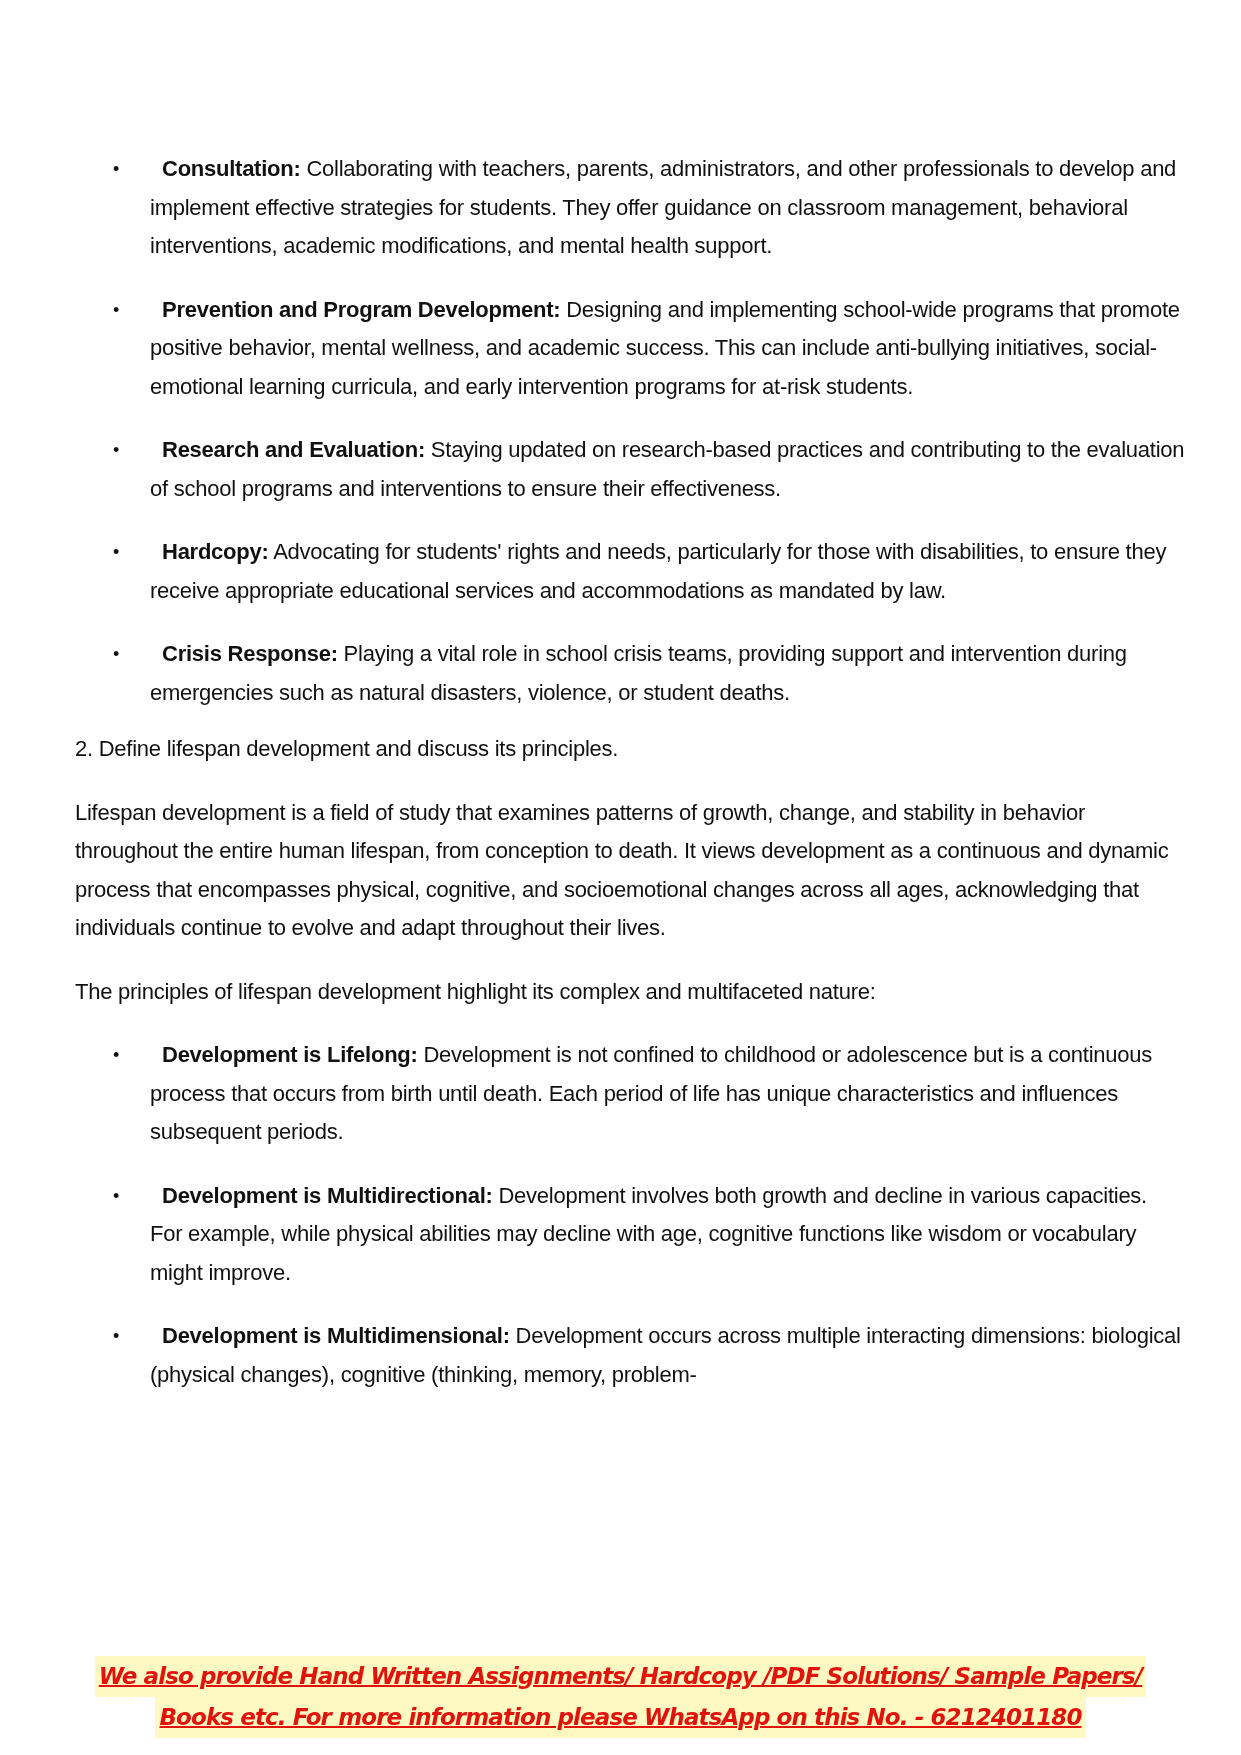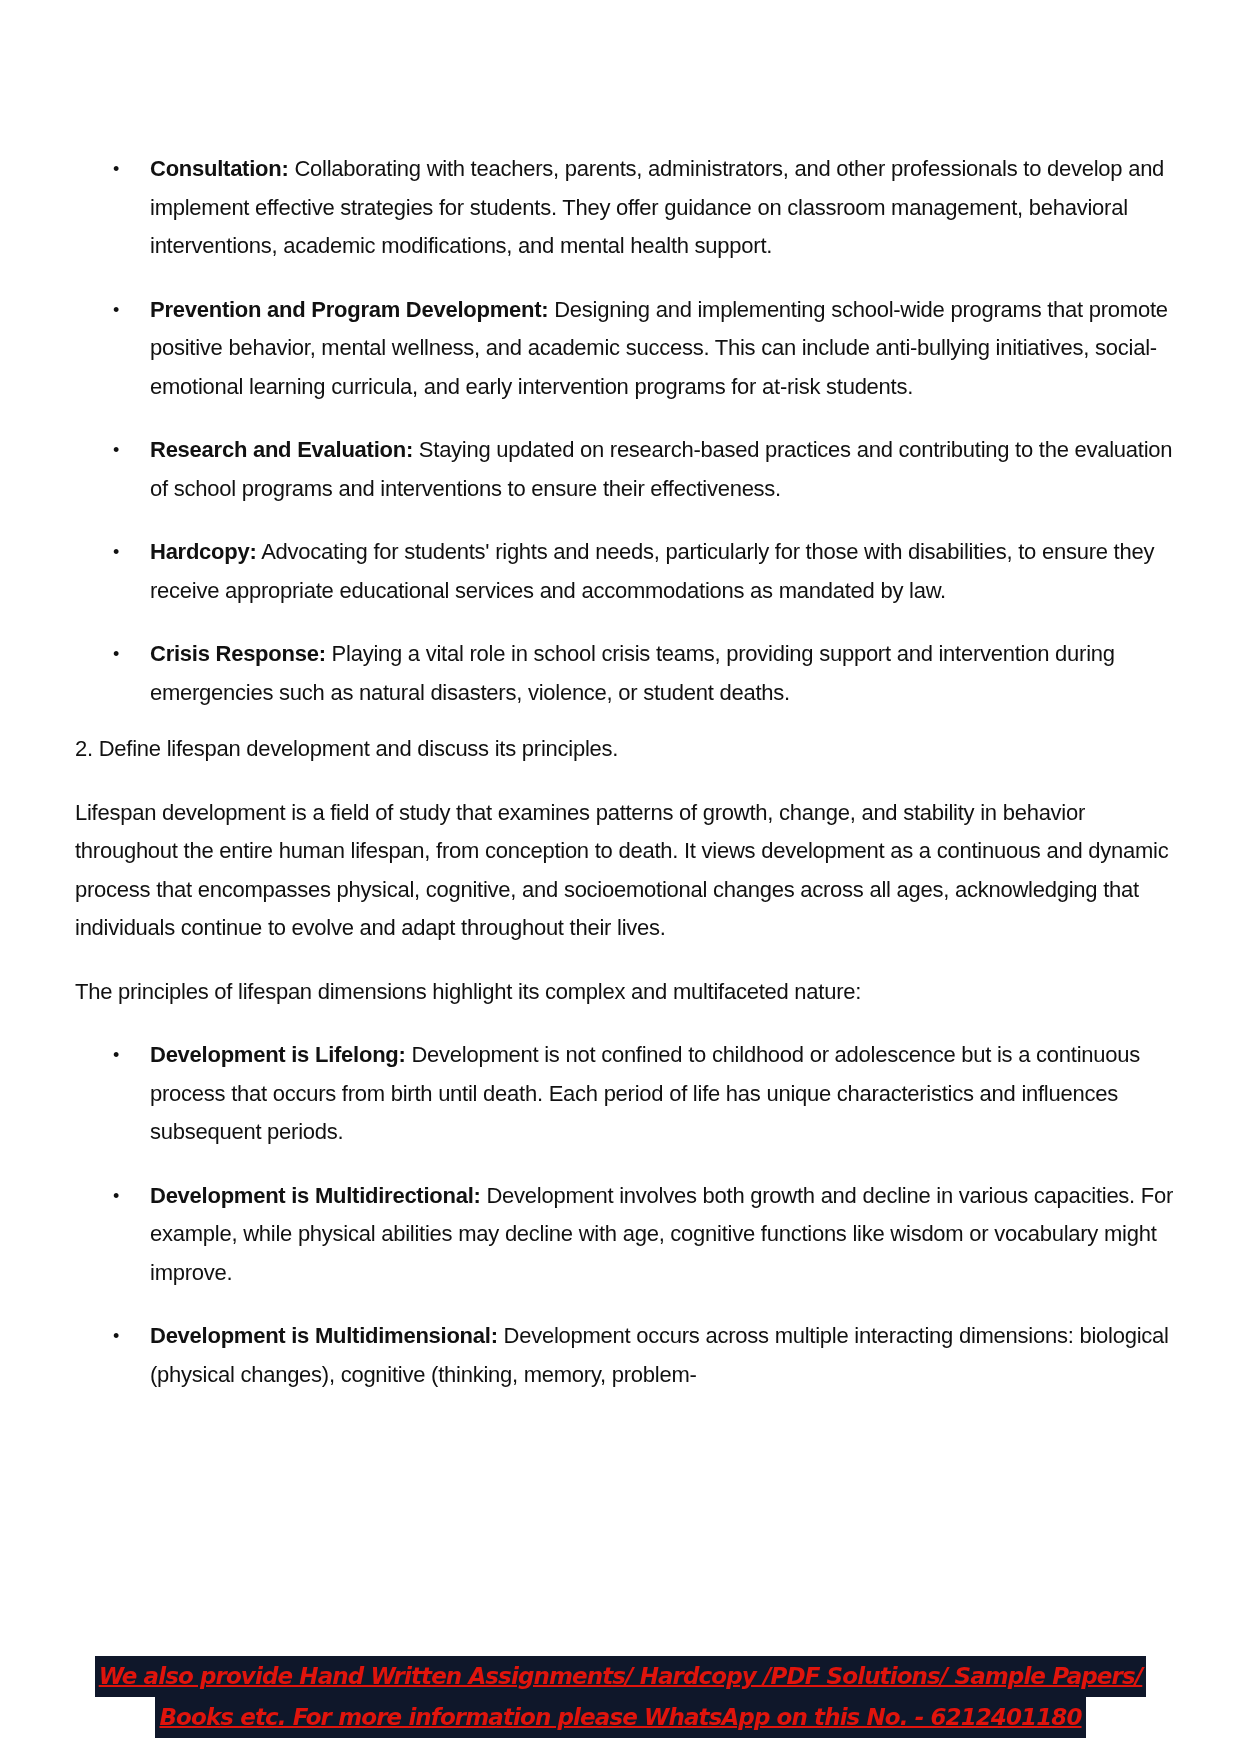--- a/index.html
+++ b/index.html
@@ -8,29 +8,29 @@
     font-family: "Liberation Sans", sans-serif; color: #111111;
   }
   .page { position: absolute; left: 0; top: 0; width: 1241px; height: 1755px; background: #ffffff; }
   .content { position: absolute; left: 75px; top: 150px; width: 1110px; }
   .text { font-size: 22px; line-height: 38.5px; letter-spacing: -0.25px; }
   ul.bullets { list-style: none; margin: 0; padding: 0; }
   ul.bullets li { position: relative; padding-left: 75px; margin-bottom: 25px; }
   ul.bullets li .bullet {
     position: absolute; left: 38px; top: 0; font-size: 18px; line-height: 38.5px;
   }
-  .term { font-weight: bold; }
+  .term { font-weight: bold; margin-left: 12px; }
   p.para { margin: 17px 0 25px 0; }
   .footer {
     position: absolute; left: 0; top: 1656px; width: 1241px; text-align: center;
     font-family: "DejaVu Sans", sans-serif; font-weight: bold; font-style: italic;
     font-size: 23px; line-height: 37px; letter-spacing: -0.9px;
   }
   .footer span.line {
-    background: #0f172a; color: #e0140c; text-decoration: underline;
+    background: #fef9c3; color: #e0140c; text-decoration: underline;
     text-decoration-color: #e0140c; text-decoration-thickness: 2px;
     padding: 2px 4px; display: inline-block;
   }
 </style>
 </head>
 <body>
 
 <div class="page">
   <div class="content text">
 
@@ -54,21 +54,21 @@
       <li style="margin-bottom:18px;">
         <span class="bullet">•</span>
         <span class="term">Crisis Response:</span><span> Playing a vital role in school crisis teams, providing support and intervention during emergencies such as natural disasters, violence, or student deaths.</span>
       </li>
     </ul>
 
     <p class="para">2. Define lifespan development and discuss its principles.</p>
 
     <p class="para">Lifespan development is a field of study that examines patterns of growth, change, and stability in behavior throughout the entire human lifespan, from conception to death. It views development as a continuous and dynamic process that encompasses physical, cognitive, and socioemotional changes across all ages, acknowledging that individuals continue to evolve and adapt throughout their lives.</p>
 
-    <p class="para">The principles of lifespan dimensions highlight its complex and multifaceted nature:</p>
+    <p class="para">The principles of lifespan development highlight its complex and multifaceted nature:</p>
 
     <ul class="bullets">
       <li>
         <span class="bullet">•</span>
         <span class="term">Development is Lifelong:</span><span> Development is not confined to childhood or adolescence but is a continuous process that occurs from birth until death. Each period of life has unique characteristics and influences subsequent periods.</span>
       </li>
       <li>
         <span class="bullet">•</span>
         <span class="term">Development is Multidirectional:</span><span> Development involves both growth and decline in various capacities. For example, while physical abilities may decline with age, cognitive functions like wisdom or vocabulary might improve.</span>
       </li>

